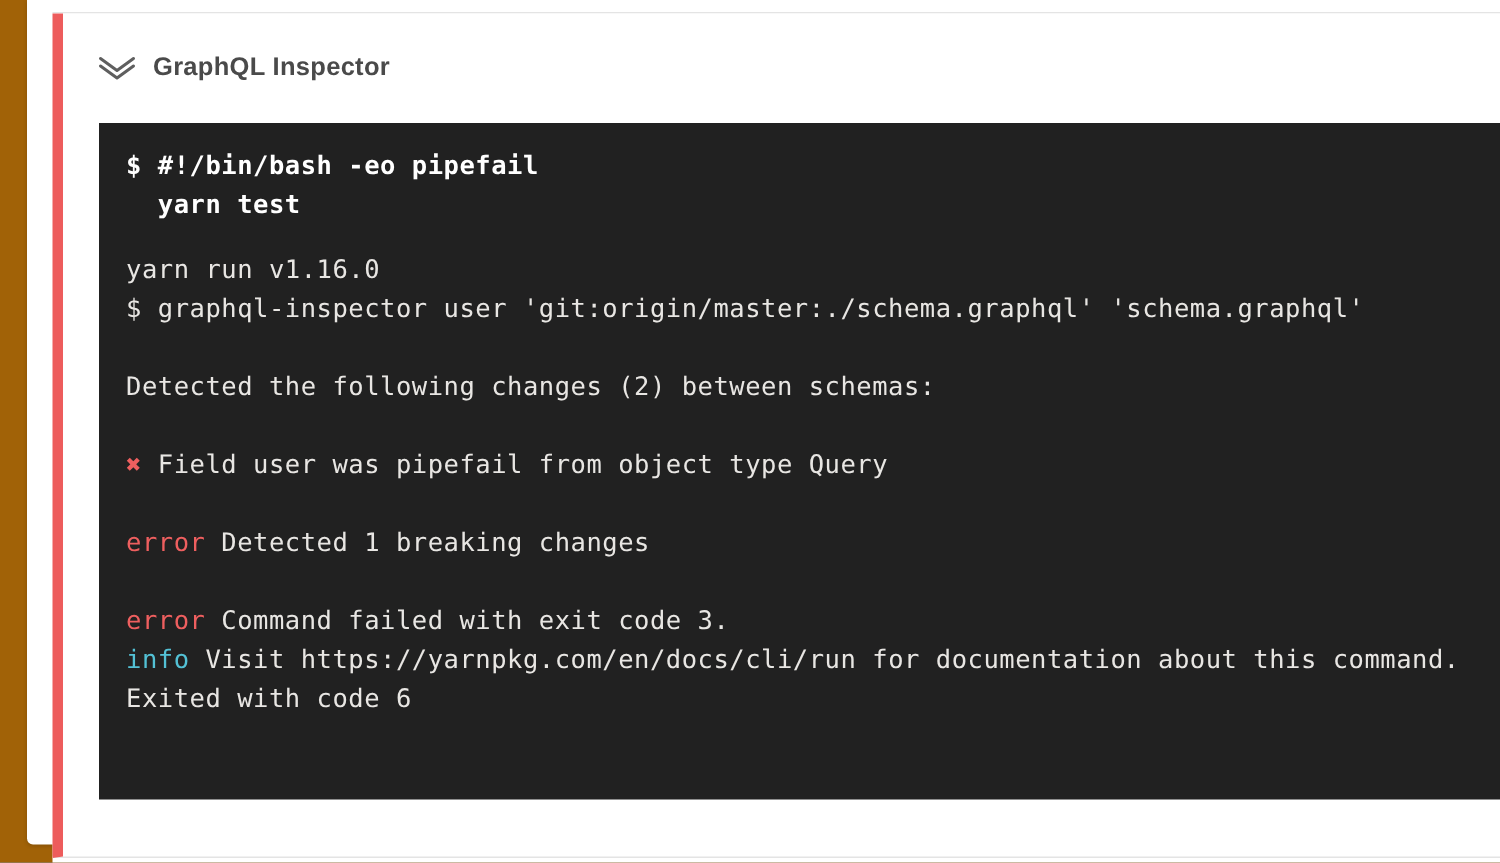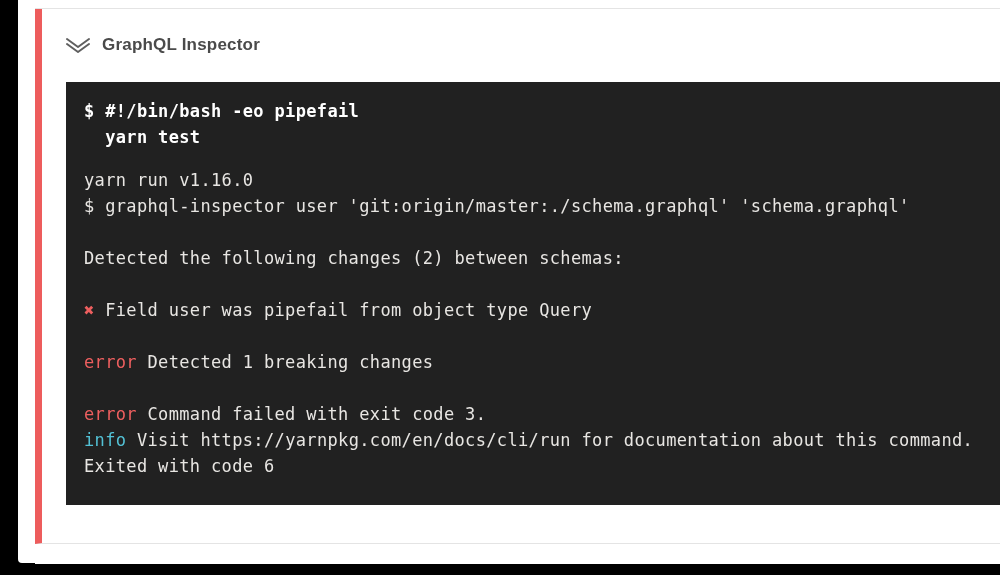--- a/index.html
+++ b/index.html
@@ -5,21 +5,21 @@
   html, body { margin: 0; padding: 0; }
   body {
     font-family: "Liberation Sans", sans-serif;
     background: #f1f1f1;
   }
   .screen {
     position: relative;
     width: 1000px;
     height: 575px;
     overflow: hidden;
-    background: #000000;
+    background: #a16207;
   }
   
   .panel {
     position: absolute;
     left: 18px;
     top: 0;
     right: 0;
     height: 563px;
     background: #ffffff;
     border-bottom-left-radius: 4px;
@@ -56,21 +56,21 @@
   .step-title {
     font-size: 17px;
     font-weight: bold;
     color: #4a4a4a;
     letter-spacing: 0.2px;
   }
   
   .terminal {
     margin: 23px 0 16px 24px;
     background: #212121;
-    padding: 16px 18px 0 18px;
+    padding: 16px 18px 28px 18px;
     min-height: 407px;
     box-sizing: content-box;
   }
   .t-line {
     font-family: "DejaVu Sans Mono", "Liberation Mono", monospace;
     font-size: 17px;
     letter-spacing: 0.35px;
     line-height: 26px;
     height: 26px;
     white-space: pre;

